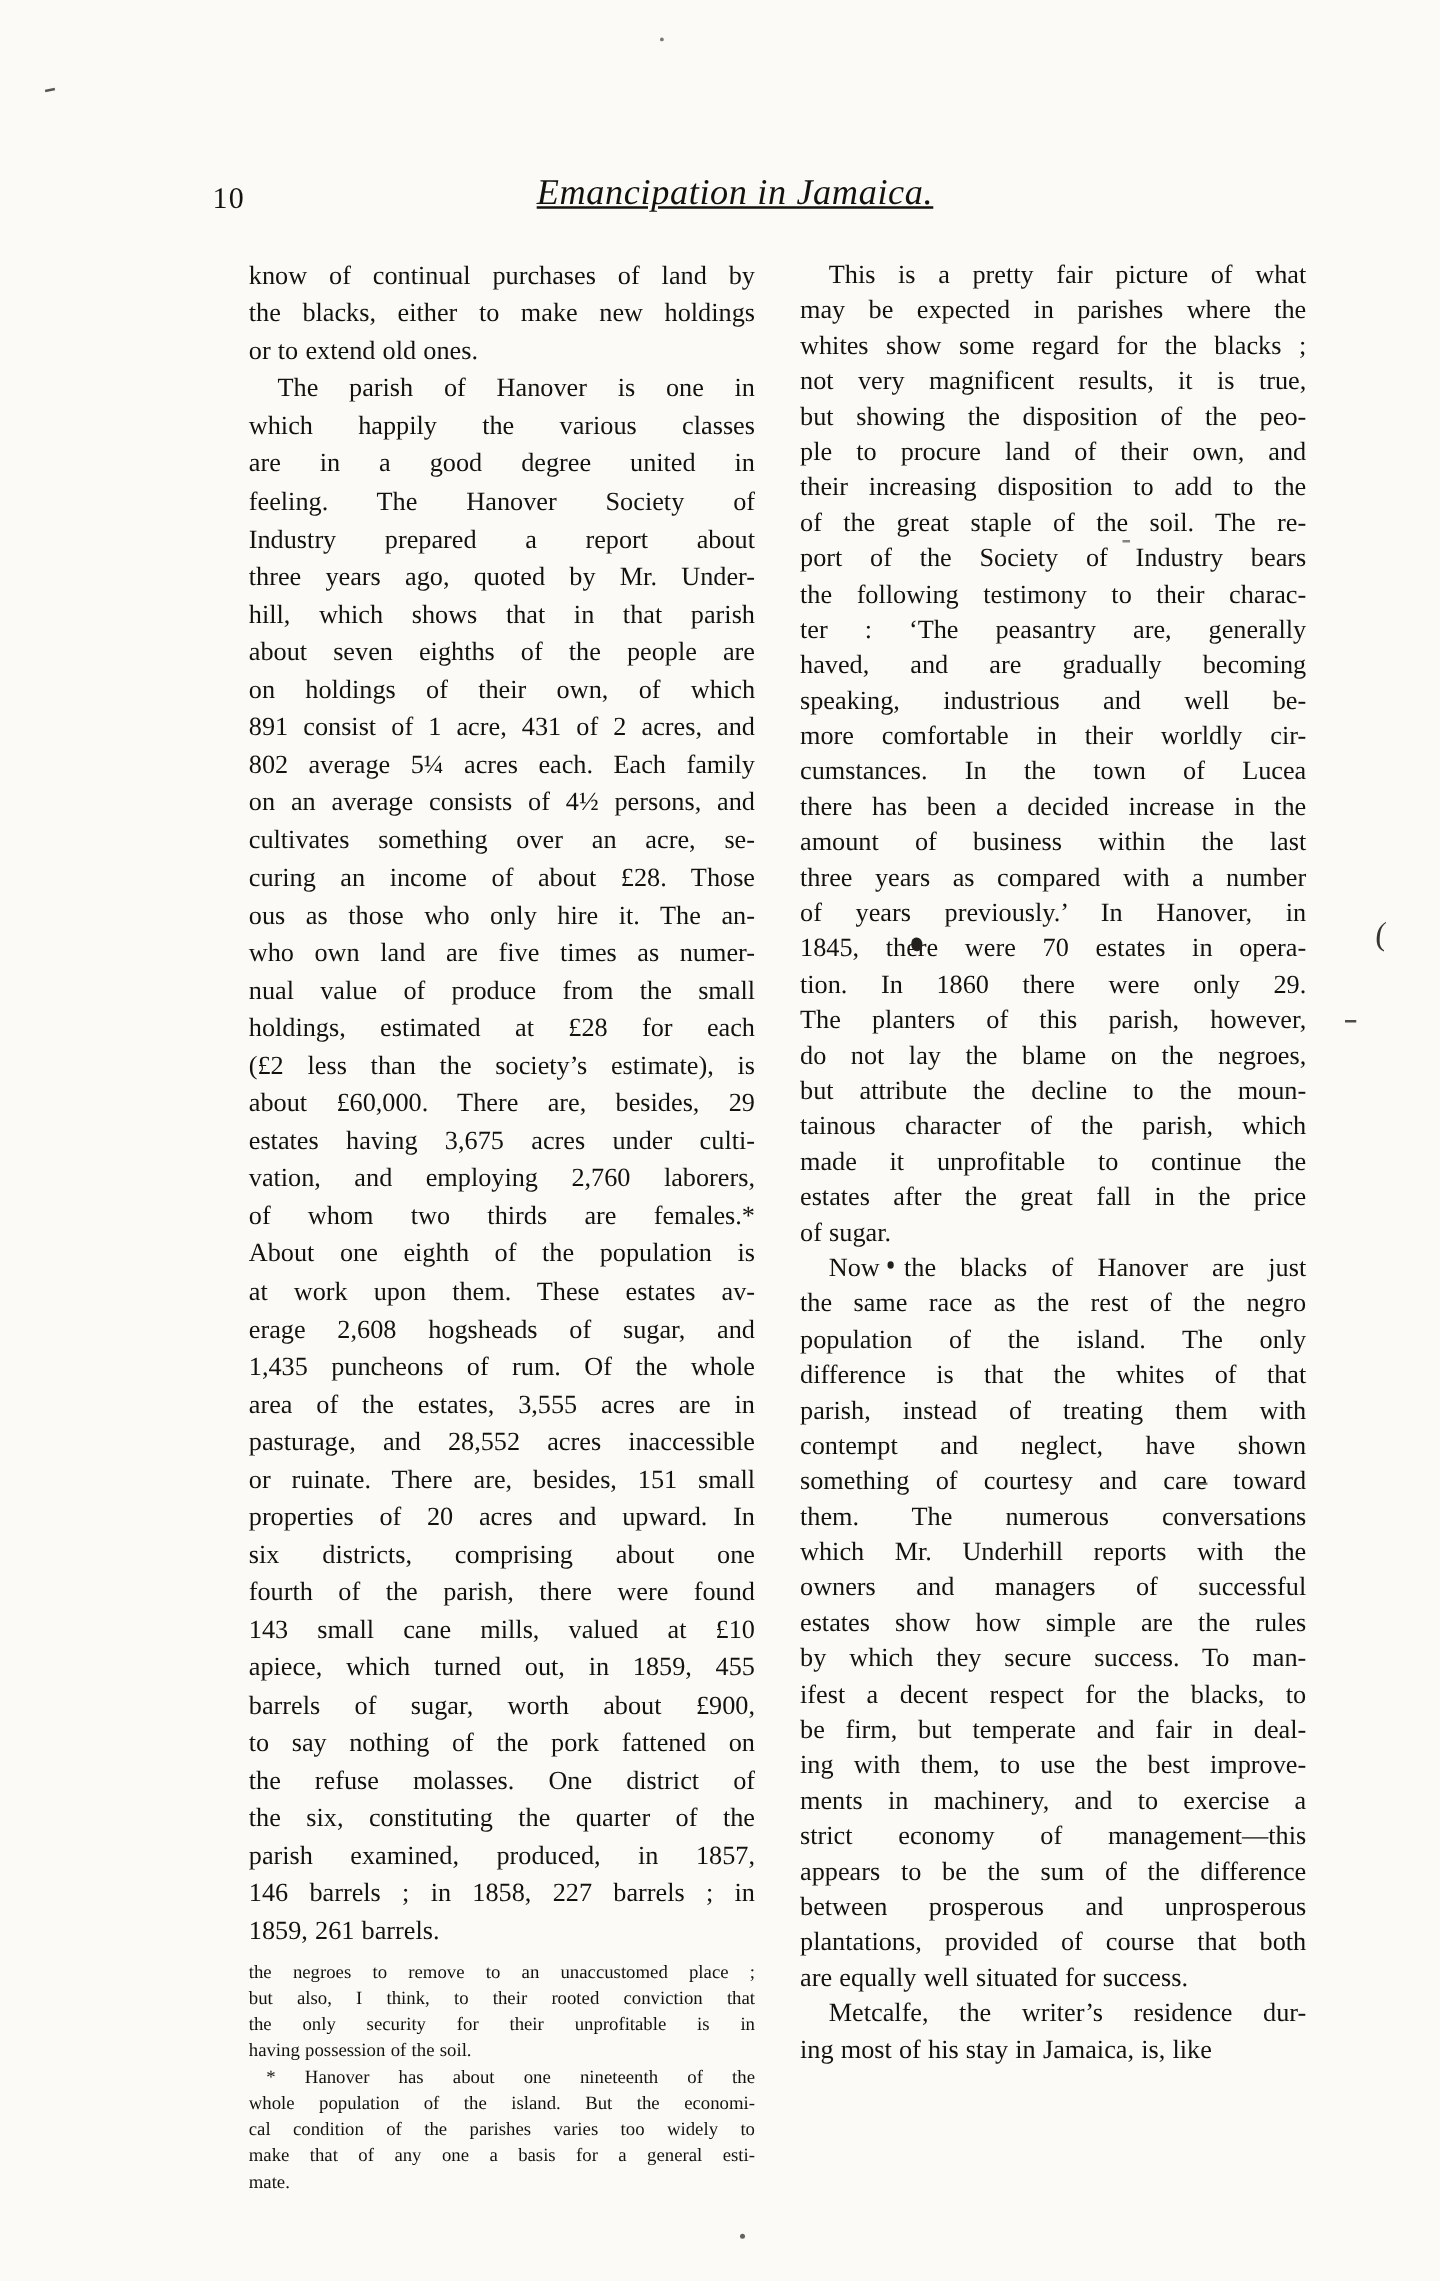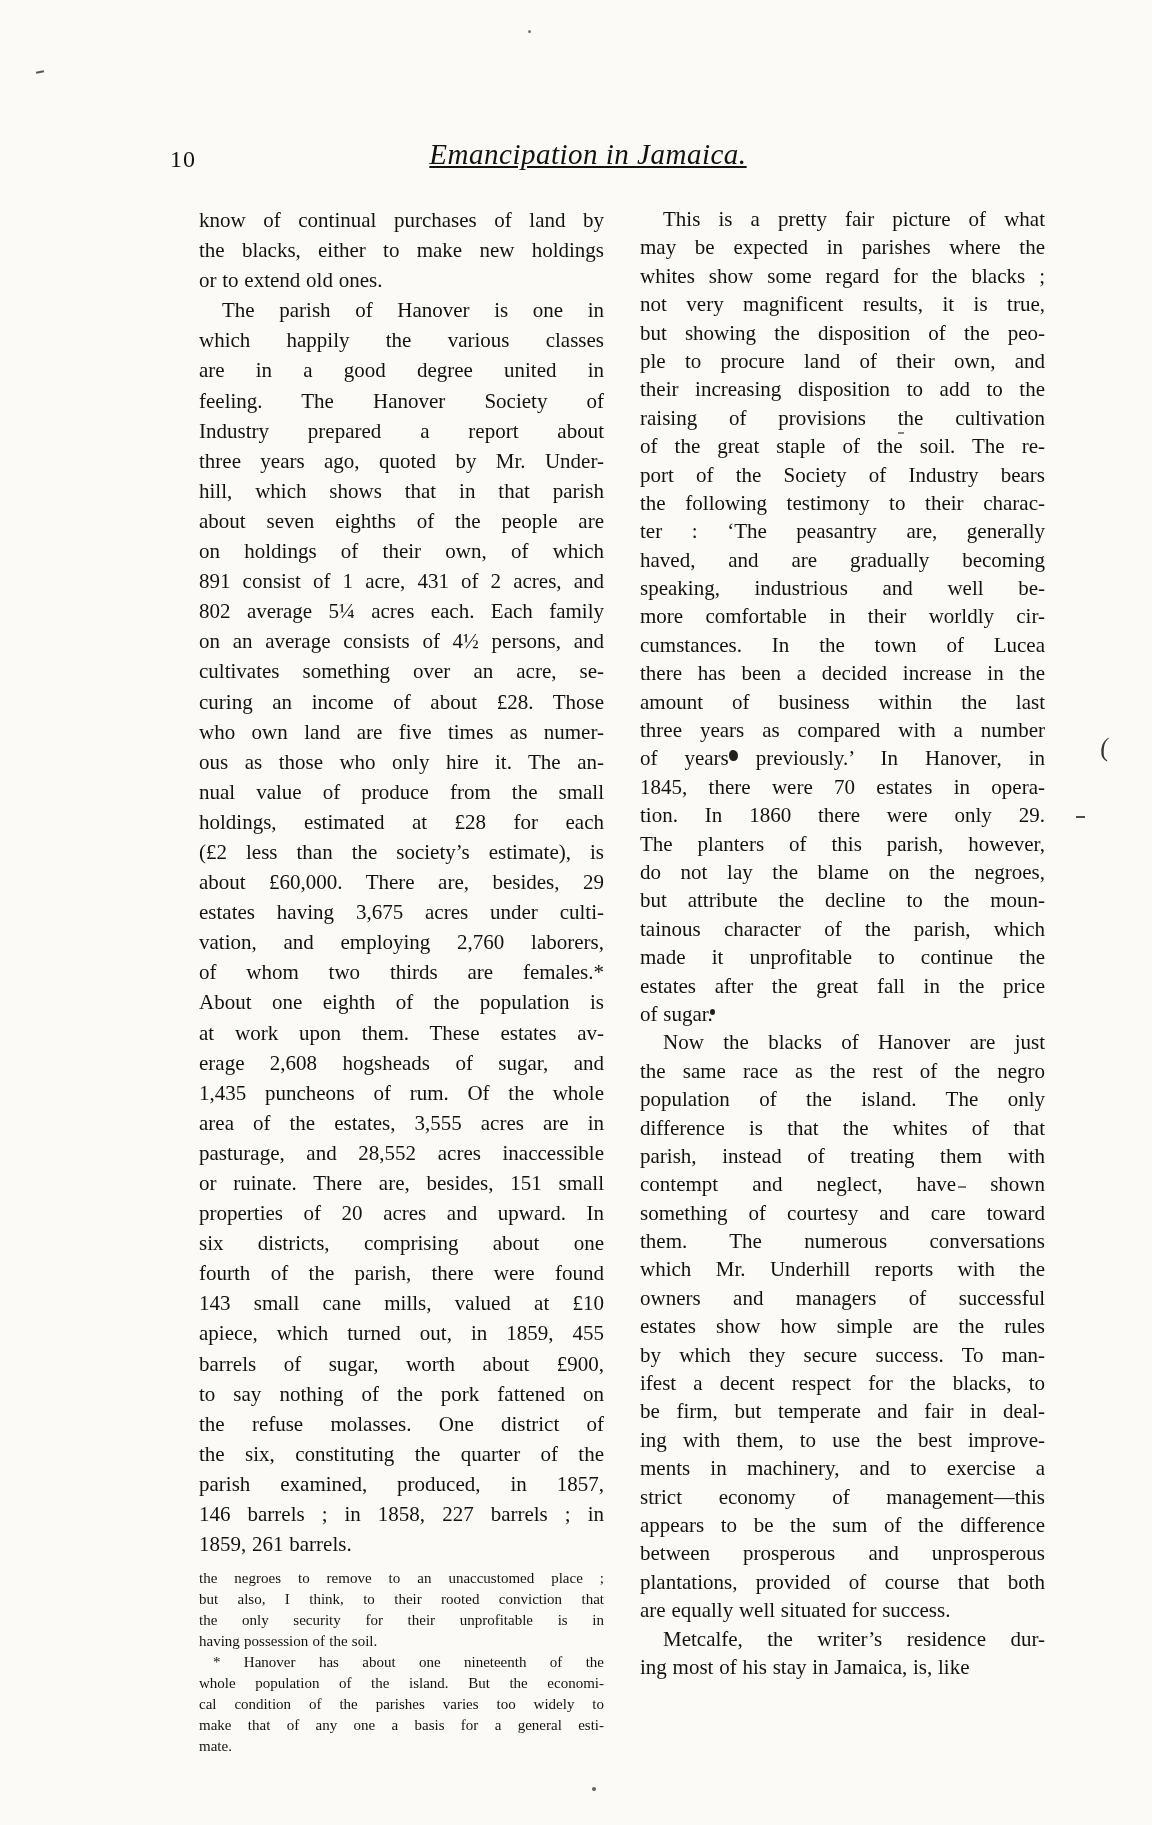--- a/index.html
+++ b/index.html
@@ -100,22 +100,22 @@
           <div class="line">Industry prepared a report about</div>
           <div class="line">three years ago, quoted by Mr. Under-</div>
           <div class="line">hill, which shows that in that parish</div>
           <div class="line">about seven eighths of the people are</div>
           <div class="line">on holdings of their own, of which</div>
           <div class="line">891 consist of 1 acre, 431 of 2 acres, and</div>
           <div class="line">802 average 5¼ acres each. Each family</div>
           <div class="line">on an average consists of 4½ persons, and</div>
           <div class="line">cultivates something over an acre, se-</div>
           <div class="line">curing an income of about £28. Those</div>
+          <div class="line">ous as those who only hire it. The an-</div>
           <div class="line">who own land are five times as numer-</div>
-          <div class="line">ous as those who only hire it. The an-</div>
           <div class="line">nual value of produce from the small</div>
           <div class="line">holdings, estimated at £28 for each</div>
           <div class="line">(£2 less than the society’s estimate), is</div>
           <div class="line">about £60,000. There are, besides, 29</div>
           <div class="line">estates having 3,675 acres under culti-</div>
           <div class="line">vation, and employing 2,760 laborers,</div>
           <div class="line">of whom two thirds are females.*</div>
           <div class="line">About one eighth of the population is</div>
           <div class="line">at work upon them. These estates av-</div>
           <div class="line">erage 2,608 hogsheads of sugar, and</div>
@@ -154,21 +154,20 @@
       </section>
     <section class="column right" id="col-right">
         <div class="paragraph">
           <div class="line indent">This is a pretty fair picture of what</div>
           <div class="line">may be expected in parishes where the</div>
           <div class="line">whites show some regard for the blacks ;</div>
           <div class="line">not very magnificent results, it is true,</div>
           <div class="line">but showing the disposition of the peo-</div>
           <div class="line">ple to procure land of their own, and</div>
           <div class="line">their increasing disposition to add to the</div>
-          <div class="line">raising of provisions the cultivation</div>
           <div class="line">of the great staple of the soil. The re-</div>
           <div class="line">port of the Society of Industry bears</div>
           <div class="line">the following testimony to their charac-</div>
           <div class="line">ter : ‘The peasantry are, generally</div>
           <div class="line">haved, and are gradually becoming</div>
           <div class="line">speaking, industrious and well be-</div>
           <div class="line">more comfortable in their worldly cir-</div>
           <div class="line">cumstances. In the town of Lucea</div>
           <div class="line">there has been a decided increase in the</div>
           <div class="line">amount of business within the last</div>

